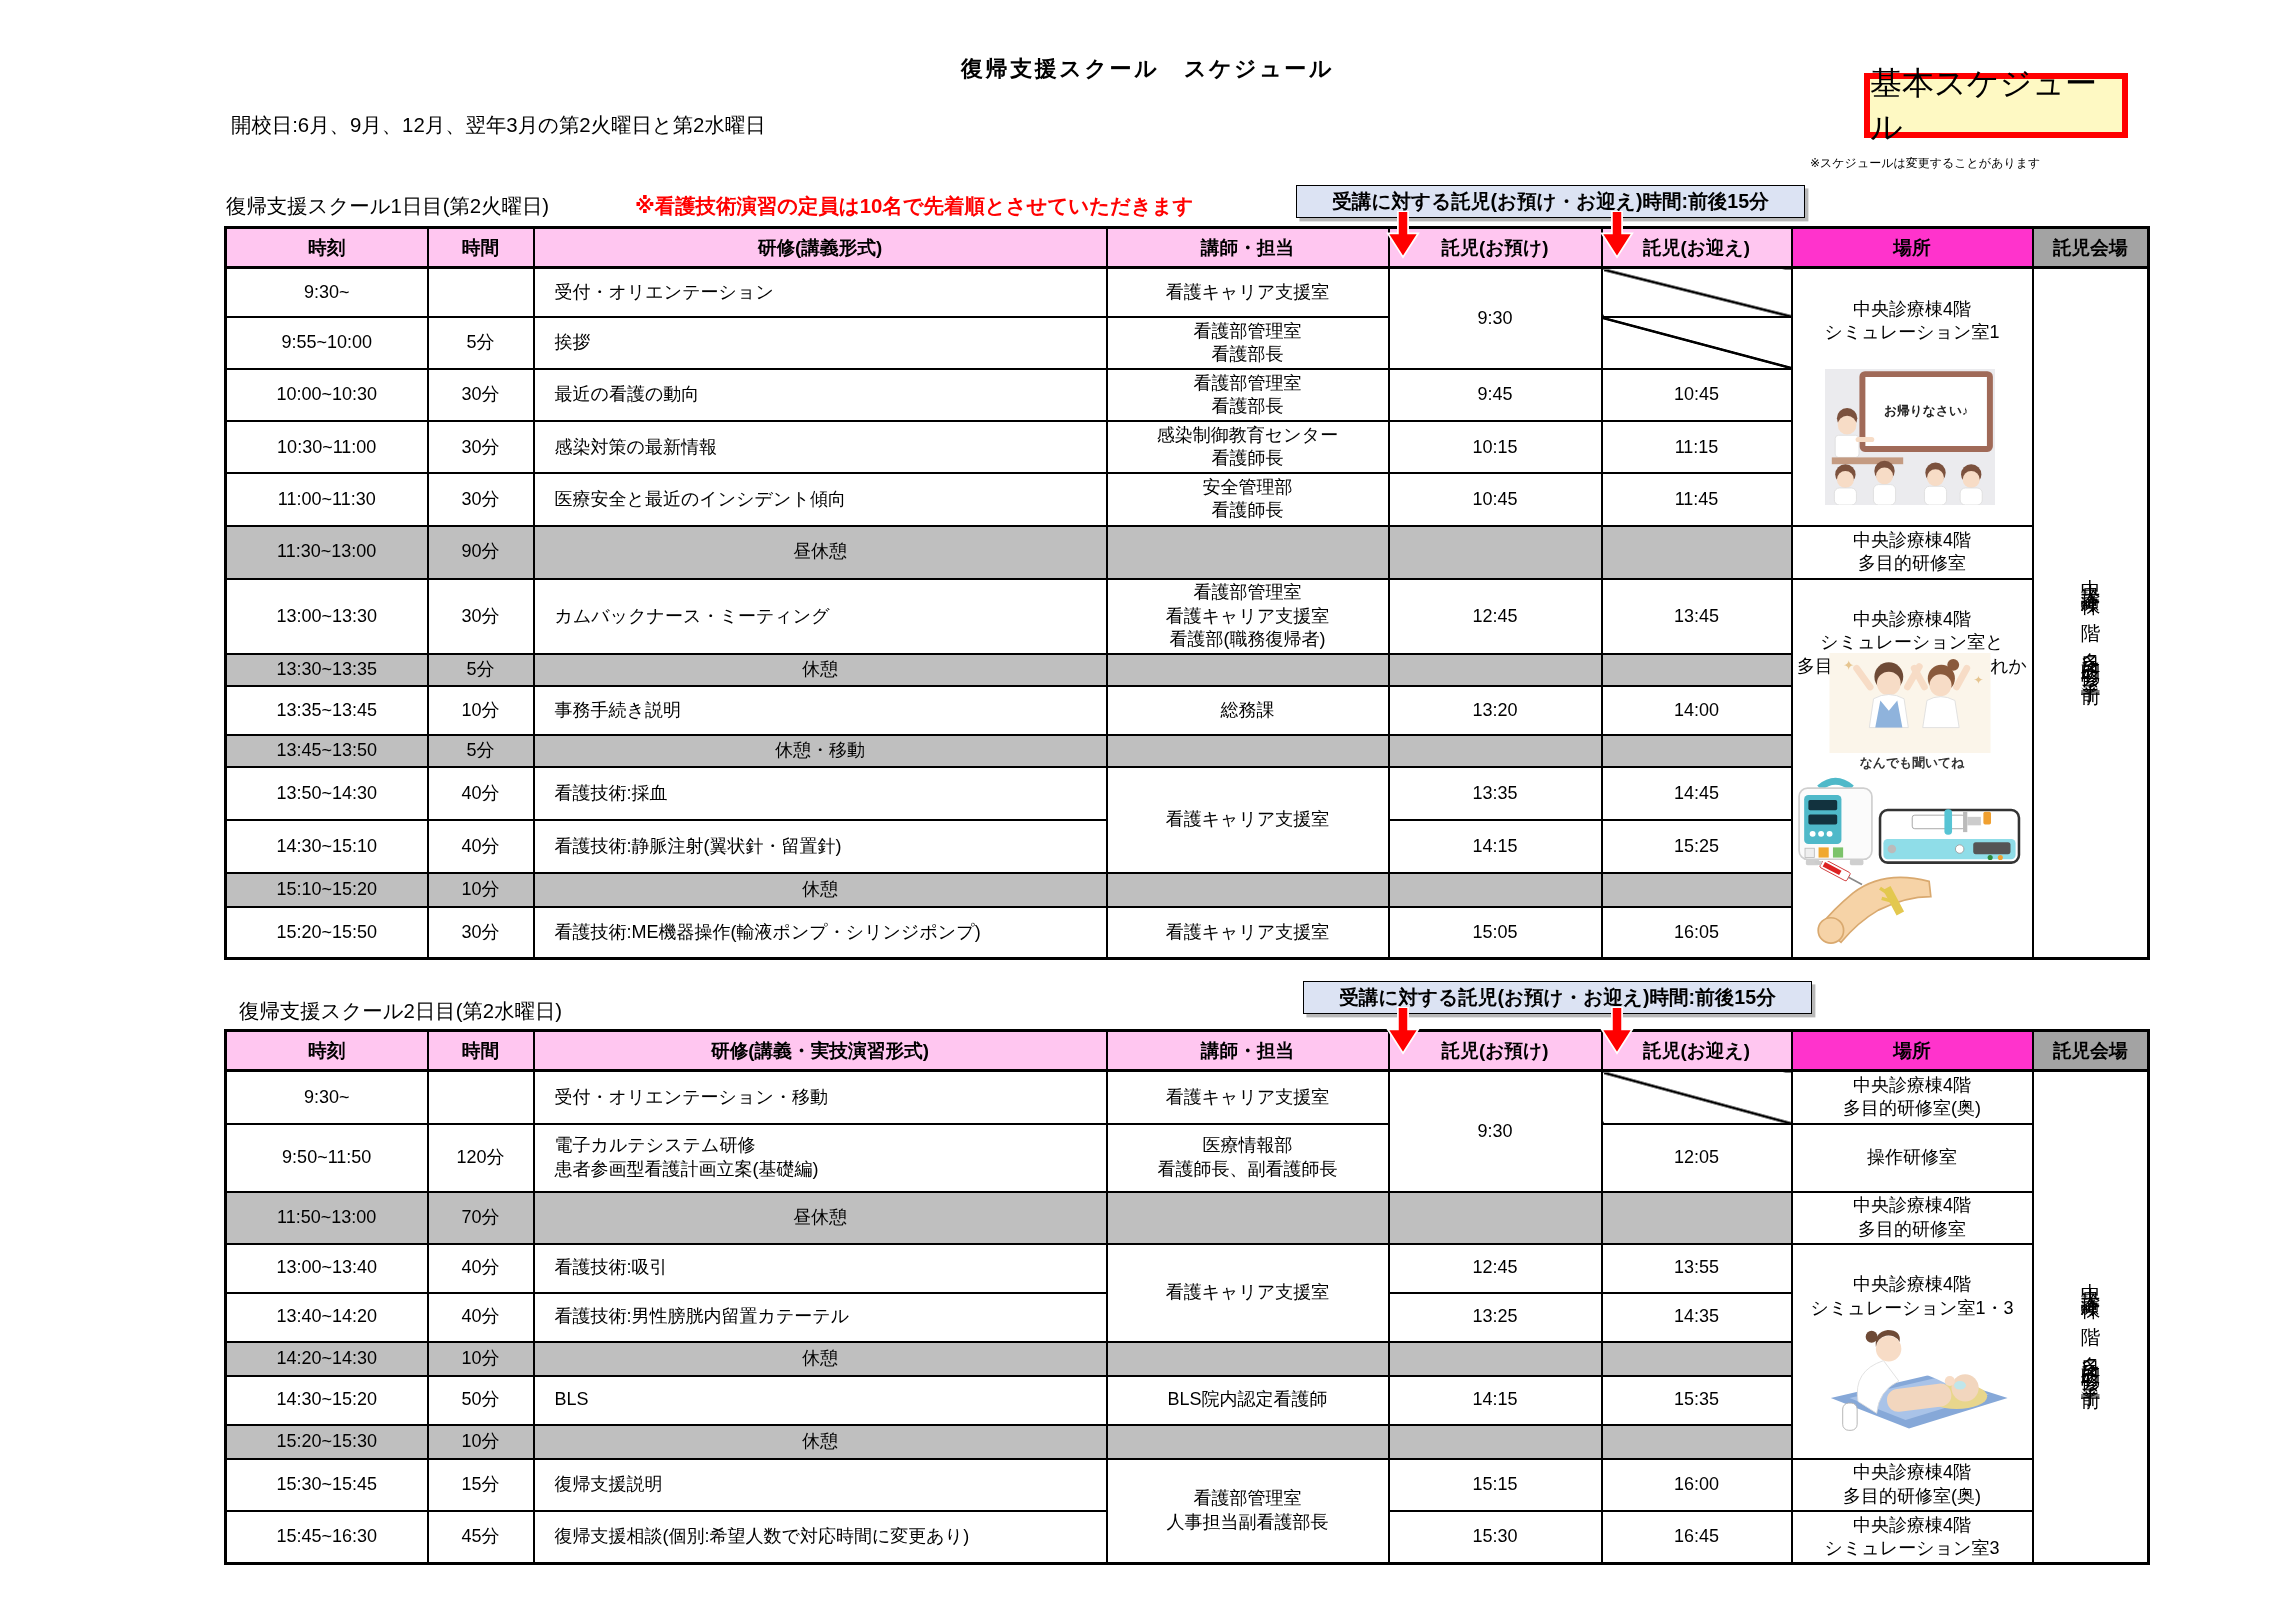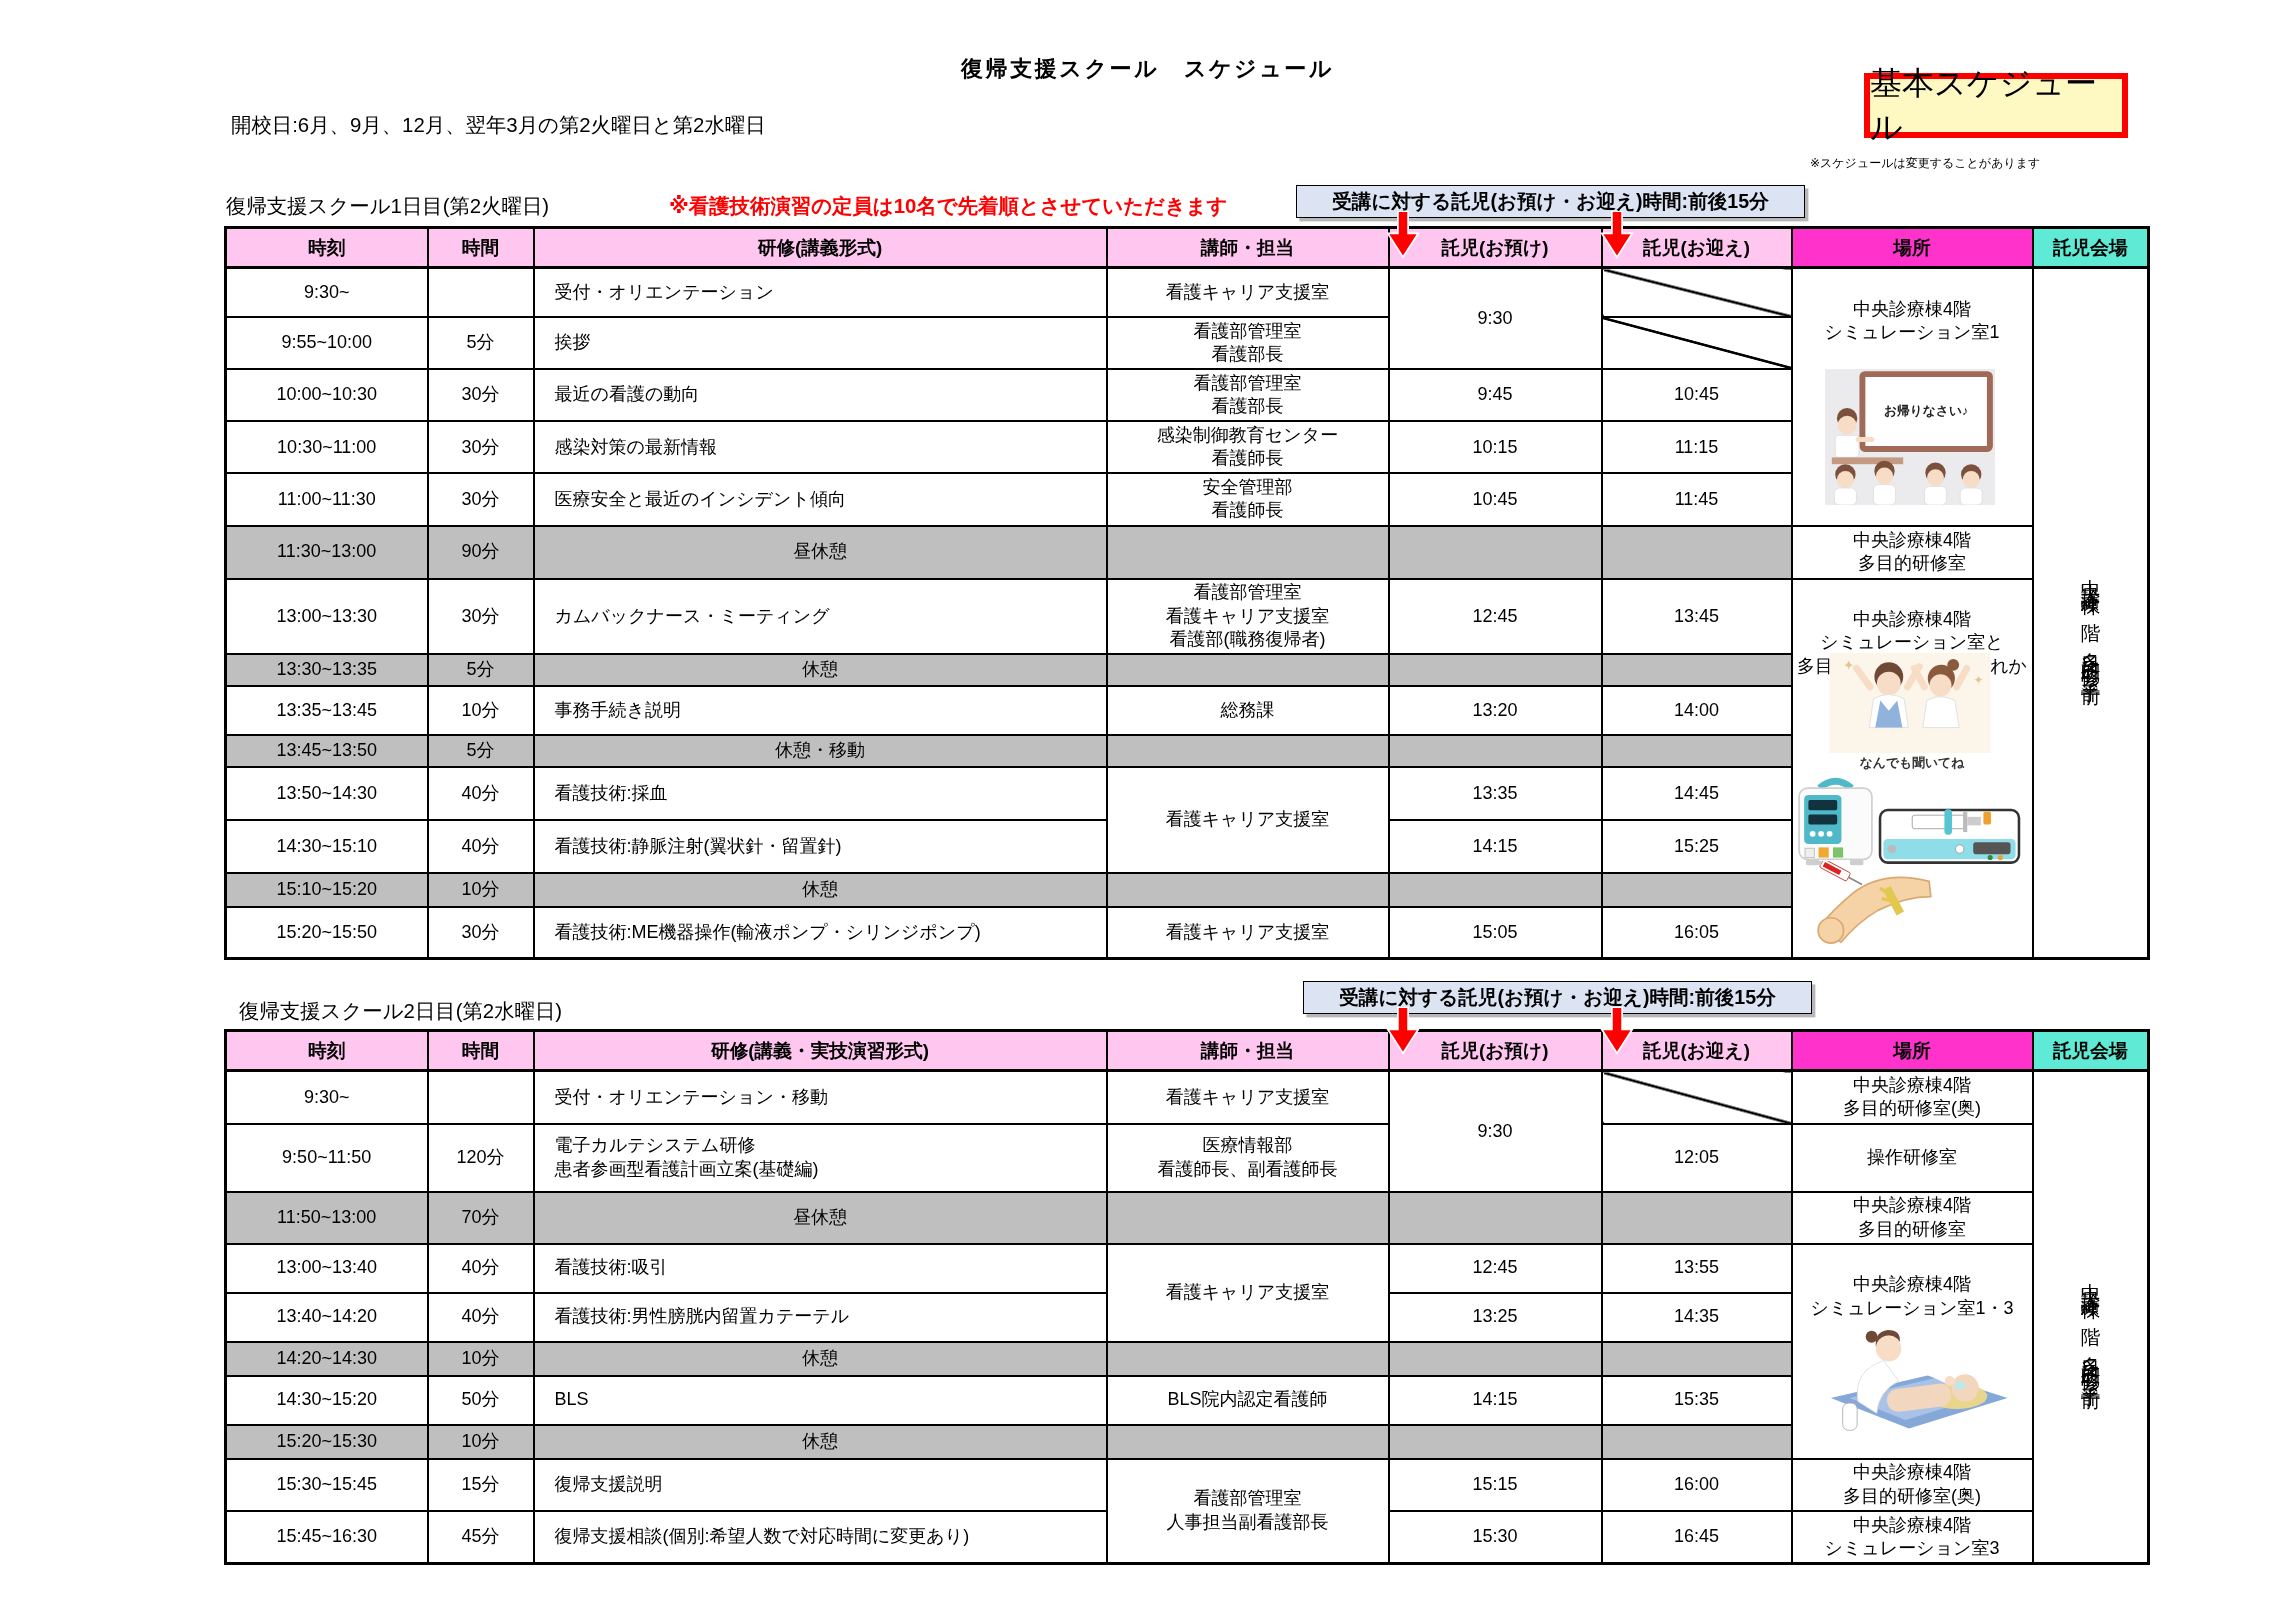--- a/index.html
+++ b/index.html
@@ -14,21 +14,21 @@
   .badge-note{left:1810px;top:155px;font-size:12px;}
   .tbl-title{font-size:20.4px;}
   .tbl-note{font-size:20.4px;color:#FF0000;font-weight:bold;}
   .banner{background:#DCE3F3;border:1.7px solid #000;box-shadow:3.4px 3.4px 0 rgba(0,0,0,.28);
     display:flex;align-items:center;justify-content:center;font-size:19.6px;font-weight:bold;padding:0 8.5px;}
   .sched{border-collapse:collapse;table-layout:fixed;background:#fff;border:3.4px solid #000;}
   .sched td,.sched th{border:2.6px solid #000;font-size:18px;line-height:1.3;padding:1.7px 4.3px;
     text-align:center;vertical-align:middle;white-space:pre-line;overflow:hidden;}
   .sched th{background:#FFC6F0;font-weight:bold;font-size:18.7px;border-bottom:3.4px solid #000;height:34px;}
   th.hd-place{background:#FF33CC;}
-  th.hd-venue{background:#5eead4;}
+  th.hd-venue{background:#a3a3a3;}
   td.t-left{text-align:left;padding-left:20px;}
   td.gray{background:#BFBFBF;}
   td.diag{background-image:linear-gradient(to top right,transparent calc(50% - 1.7px),#000 calc(50% - 0.9px),#000 calc(50% + 0.9px),transparent calc(50% + 1.7px));}
   td.place-top{vertical-align:top;position:relative;padding:5.1px 1.7px 0 1.7px;}
   .ptext{text-align:center;white-space:pre-line;font-size:18px;}
   td.venue-cell{padding:0;}
   .venue-text{writing-mode:vertical-rl;display:inline-block;font-size:19.6px;letter-spacing:4.3px;line-height:1.1;}
   .ill{position:absolute;}
   .nurses-caption{position:absolute;left:0;right:0;text-align:center;font-size:12.8px;font-weight:bold;color:#333;}
   .arrow{position:absolute;width:34px;height:48px;z-index:6;}
@@ -38,21 +38,21 @@
 </style>
 </head>
 <body>
 
 <div class="abs main-title">復帰支援スクール　スケジュール</div>
 <div class="abs open-days">開校日:6月、9月、12月、翌年3月の第2火曜日と第2水曜日</div>
 <div class="abs badge">基本スケジュール</div>
 <div class="abs badge-note">※スケジュールは変更することがあります</div>
 
 <div class="abs tbl-title" style="left:226px;top:192px;">復帰支援スクール1日目(第2火曜日)</div>
-<div class="abs tbl-note" style="left:669px;top:192px;">※看護技術演習の定員は10名で先着順とさせていただきます</div>
+<div class="abs tbl-note" style="left:635px;top:192px;">※看護技術演習の定員は10名で先着順とさせていただきます</div>
 <div class="abs banner" style="left:1296px;top:185px;width:490px;height:31px;">受講に対する託児(お預け・お迎え)時間:前後15分</div>
 
 <svg class="arrow" style="left:1386px;top:211px;" viewBox="0 0 40 56">
     <polygon points="14,0 26,0 26,26 38,26 20,54 2,26 14,26" fill="#FF0000" stroke="#fff" stroke-width="2"></polygon>
   </svg>
 <svg class="arrow" style="left:1600px;top:211px;" viewBox="0 0 40 56">
     <polygon points="14,0 26,0 26,26 38,26 20,54 2,26 14,26" fill="#FF0000" stroke="#fff" stroke-width="2"></polygon>
   </svg>
 
 <table class="sched abs" style="left:224px;top:226px;width:1924px;">

